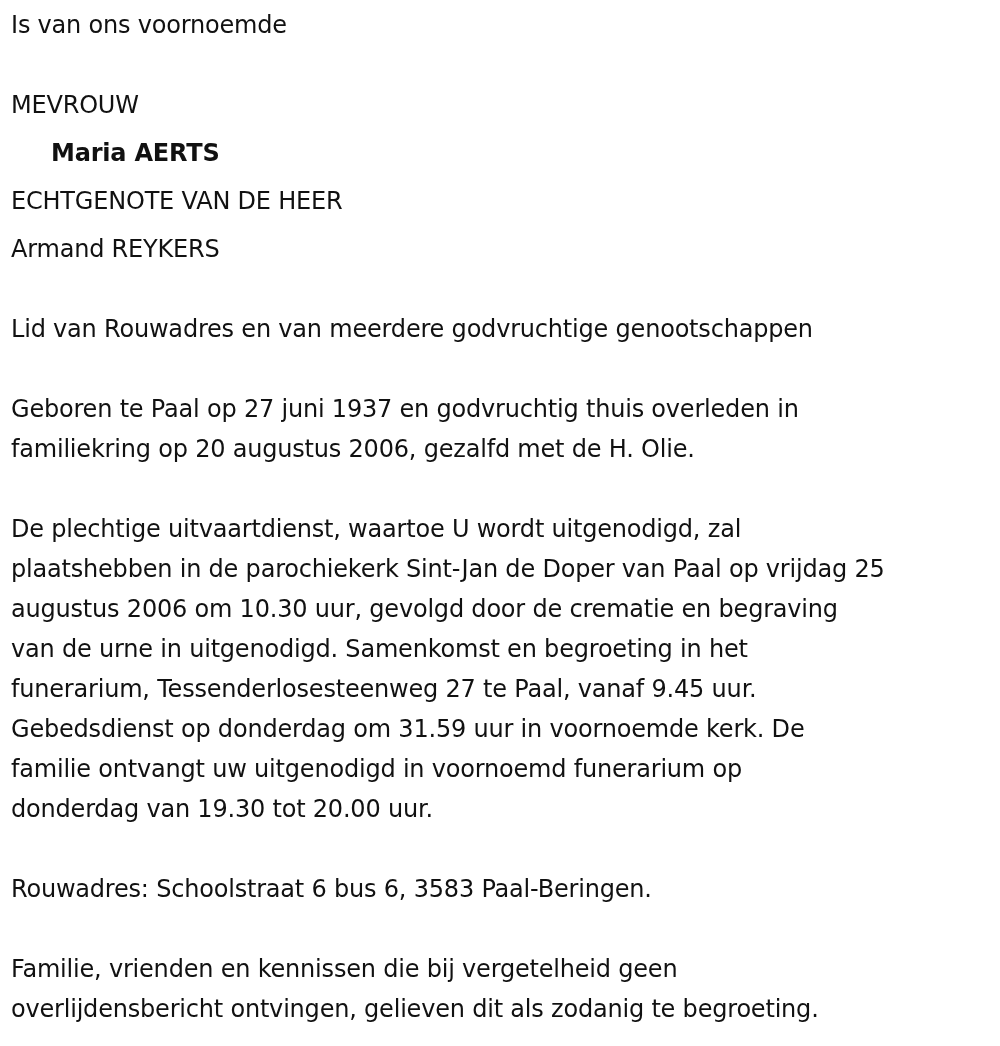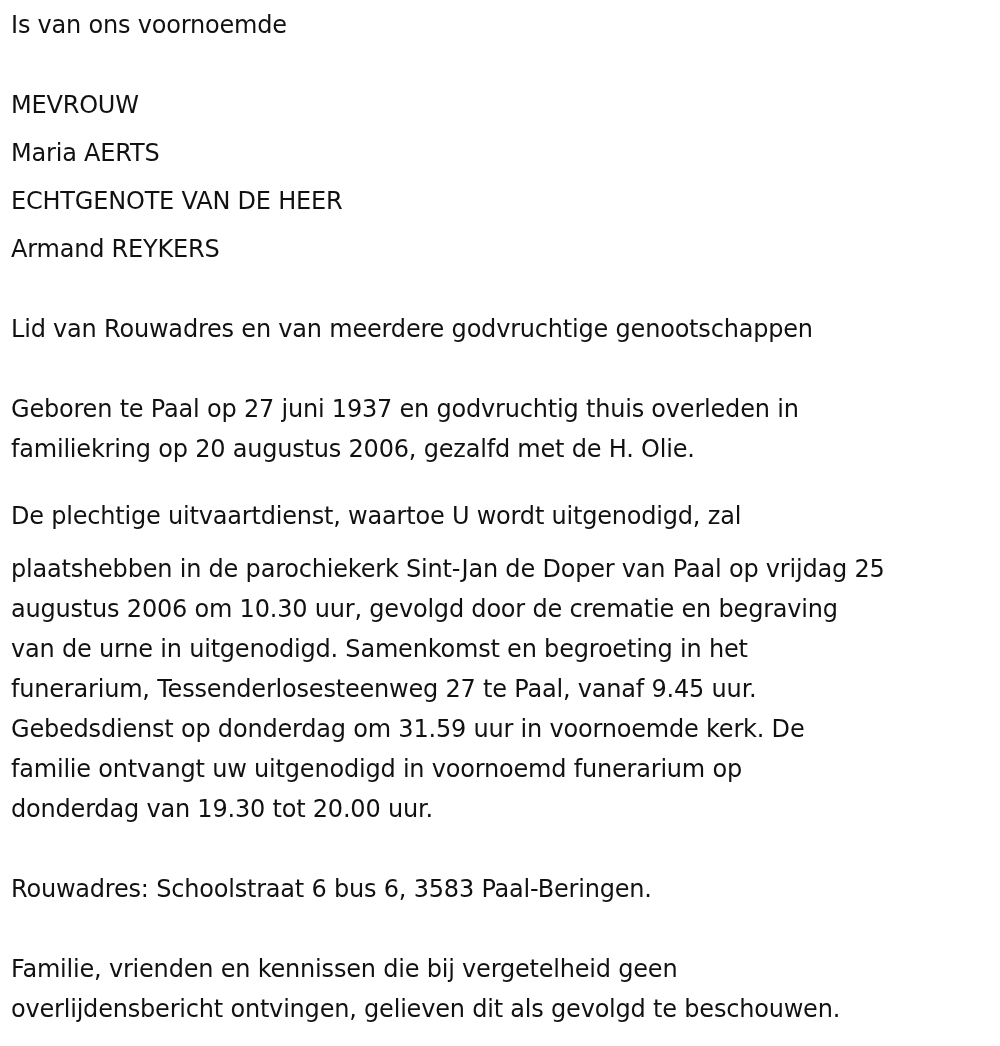--- a/index.html
+++ b/index.html
@@ -16,44 +16,44 @@
       font-size: 24px;
       position: relative;
     }
     .line {
       position: absolute;
       left: 11px;
       white-space: nowrap;
       line-height: 30px;
       letter-spacing: -0.2px;
     }
-    .bold { font-weight: normal; }
+    .bold { font-weight: bold; margin-left: 40px; }
   </style>
 </head>
 <body>
 
 <div>
   <div class="line" style="top:10px">Is van ons voornoemde</div>
 
   <div class="line" style="top:90px">MEVROUW</div>
   <div class="line bold" style="top:138px">Maria AERTS</div>
   <div class="line" style="top:186px">ECHTGENOTE VAN DE HEER</div>
   <div class="line" style="top:234px">Armand REYKERS</div>
 
   <div class="line" style="top:314px">Lid van Rouwadres en van meerdere godvruchtige genootschappen</div>
 
   <div class="line" style="top:394px">Geboren te Paal op 27 juni 1937 en godvruchtig thuis overleden in</div>
   <div class="line" style="top:434px">familiekring op 20 augustus 2006, gezalfd met de H. Olie.</div>
 
-  <div class="line" style="top:501px">De plechtige uitvaartdienst, waartoe U wordt uitgenodigd, zal</div>
+  <div class="line" style="top:514px">De plechtige uitvaartdienst, waartoe U wordt uitgenodigd, zal</div>
   <div class="line" style="top:554px">plaatshebben in de parochiekerk Sint-Jan de Doper van Paal op vrijdag 25</div>
   <div class="line" style="top:594px">augustus 2006 om 10.30 uur, gevolgd door de crematie en begraving</div>
   <div class="line" style="top:634px">van de urne in uitgenodigd. Samenkomst en begroeting in het</div>
   <div class="line" style="top:674px">funerarium, Tessenderlosesteenweg 27 te Paal, vanaf 9.45 uur.</div>
   <div class="line" style="top:714px">Gebedsdienst op donderdag om 31.59 uur in voornoemde kerk. De</div>
   <div class="line" style="top:754px">familie ontvangt uw uitgenodigd in voornoemd funerarium op</div>
   <div class="line" style="top:794px">donderdag van 19.30 tot 20.00 uur.</div>
 
   <div class="line" style="top:874px">Rouwadres: Schoolstraat 6 bus 6, 3583 Paal-Beringen.</div>
 
   <div class="line" style="top:954px">Familie, vrienden en kennissen die bij vergetelheid geen</div>
-  <div class="line" style="top:994px">overlijdensbericht ontvingen, gelieven dit als gevolgd te beschouwen.</div>
+  <div class="line" style="top:994px">overlijdensbericht ontvingen, gelieven dit als zodanig te begroeting.</div>
 </div>
 
 </body></html>

